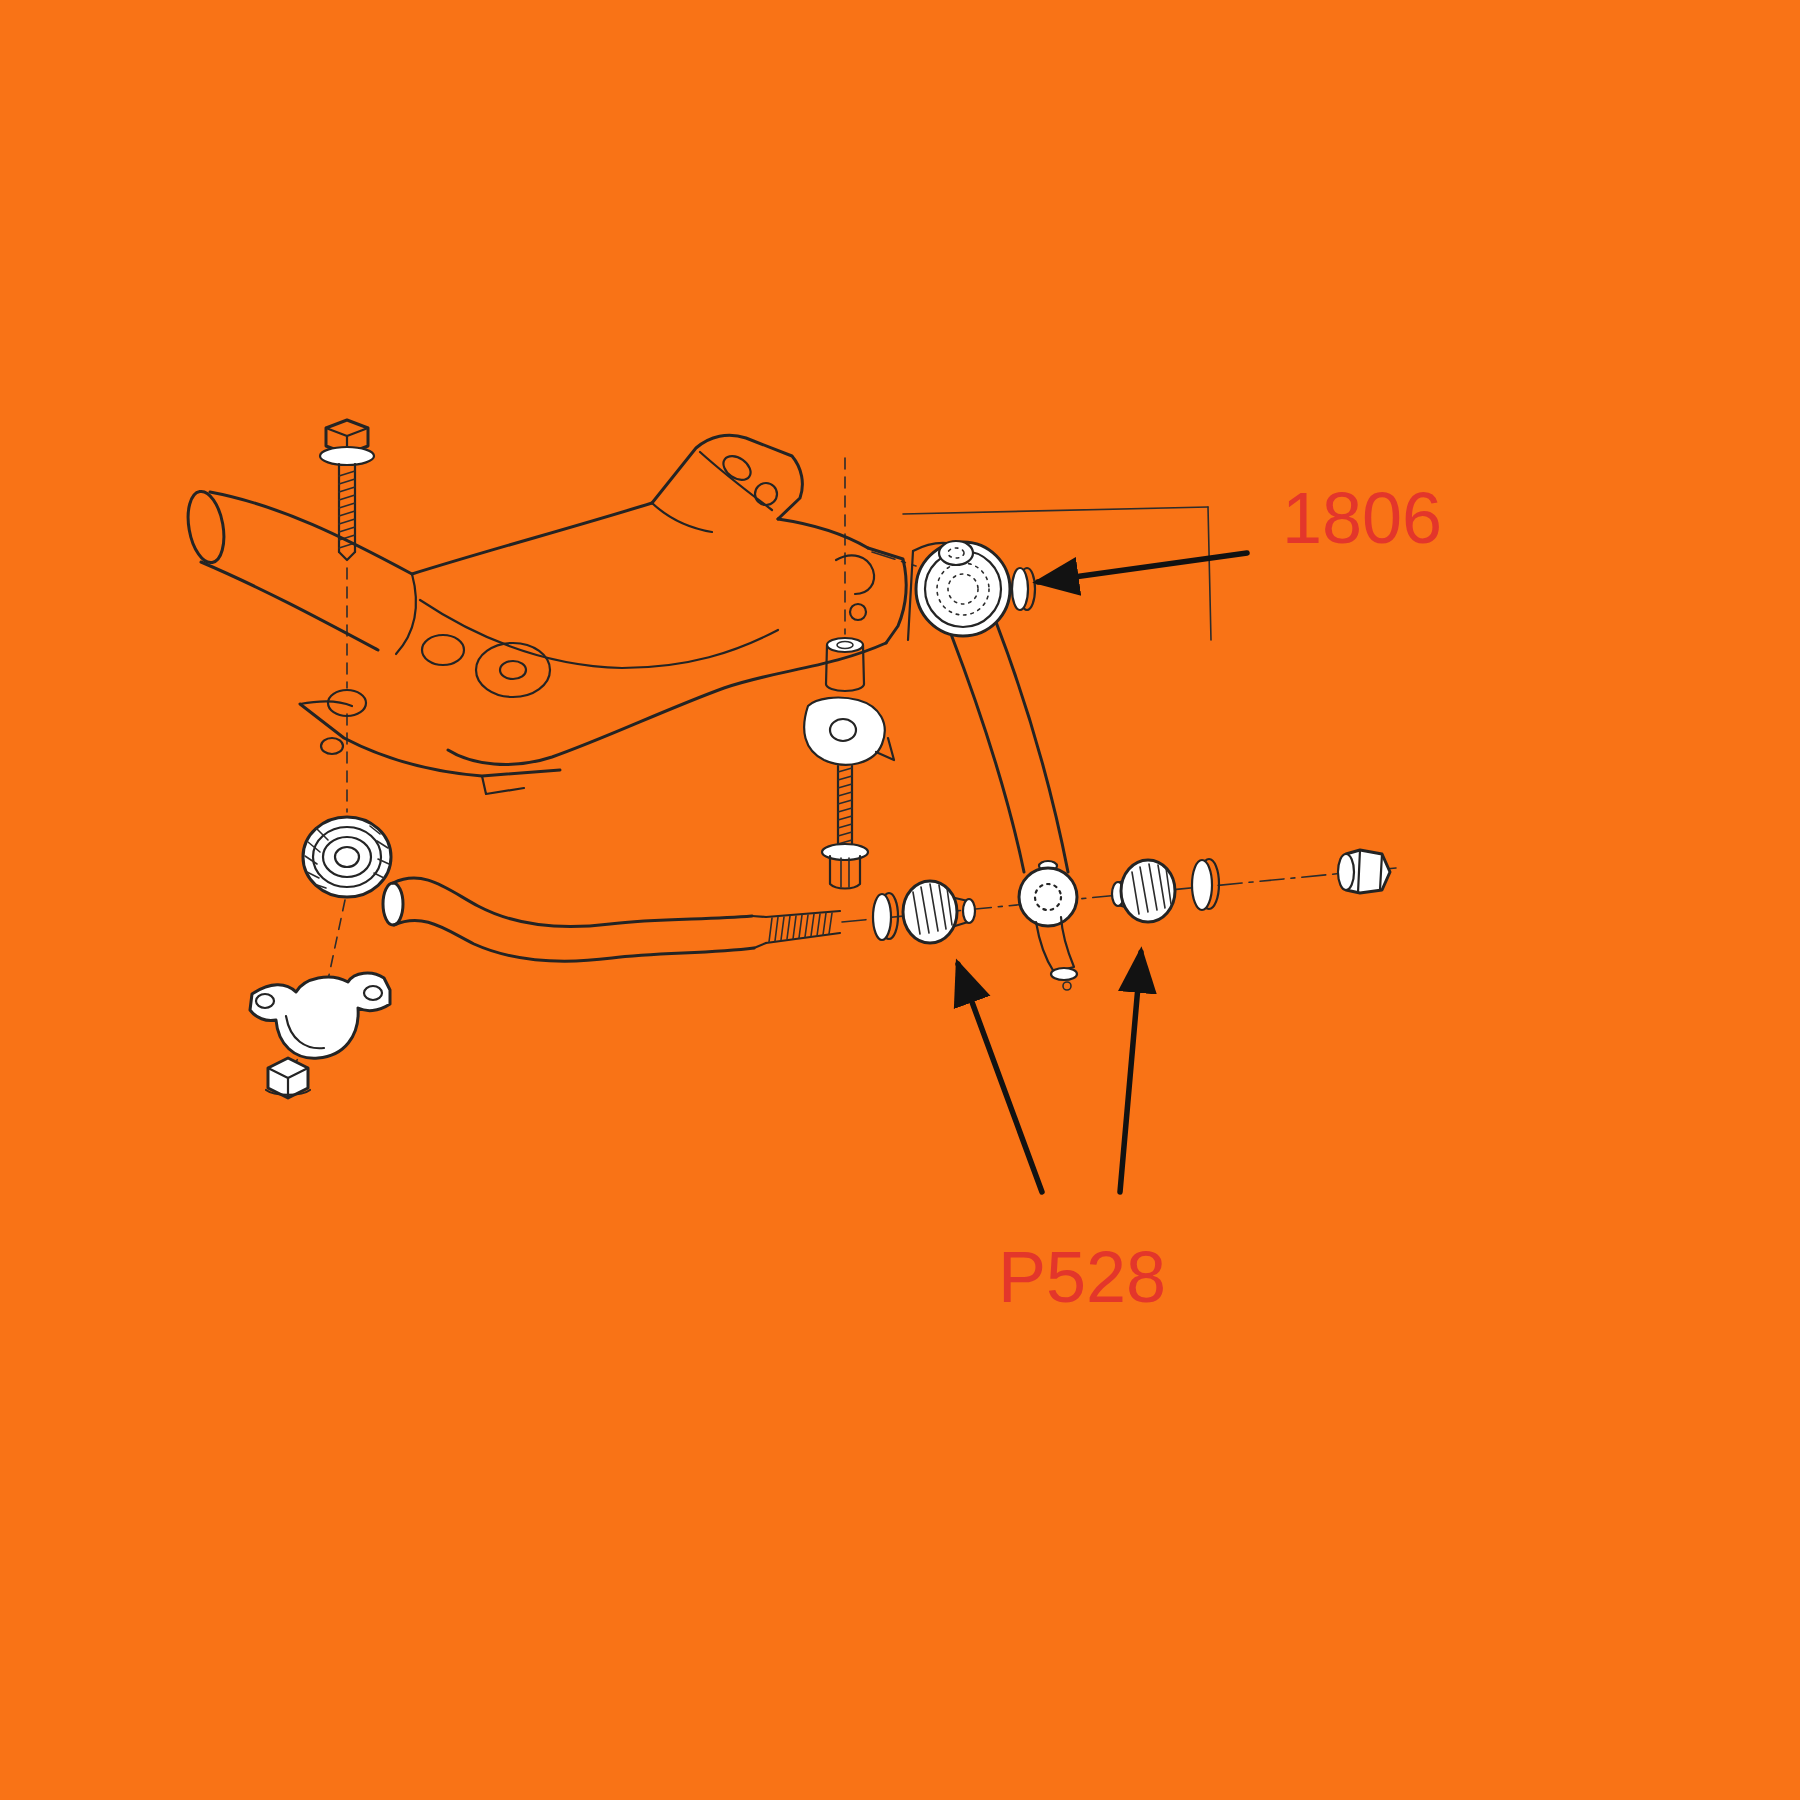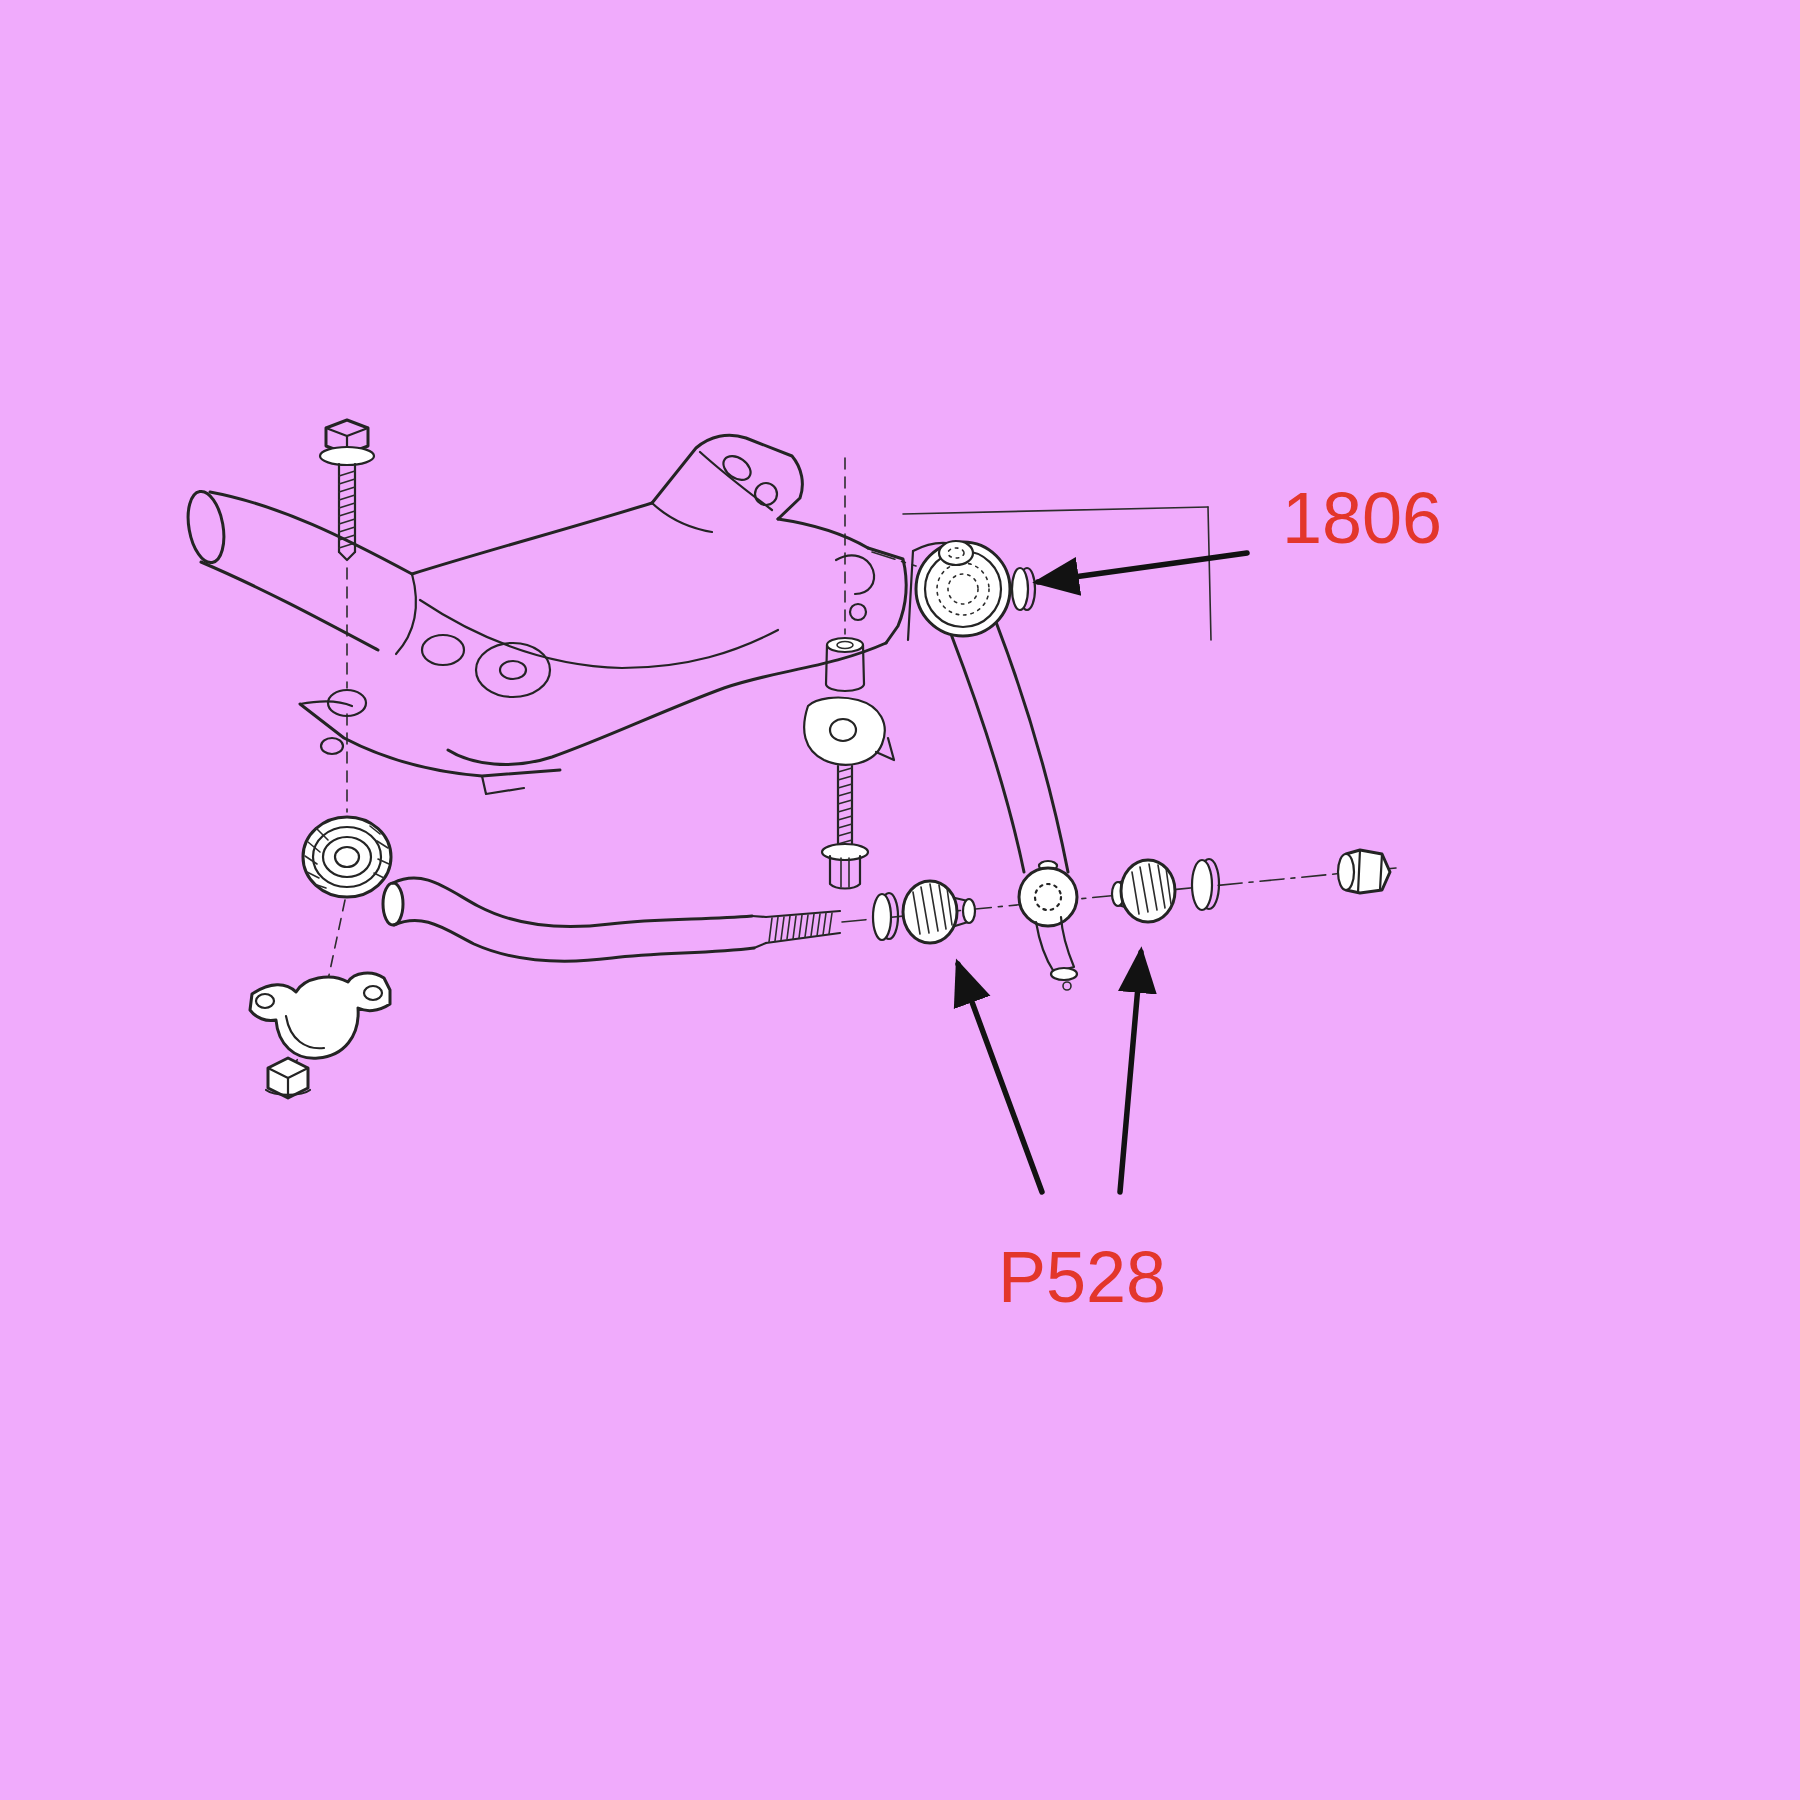--- a/index.html
+++ b/index.html
@@ -1,16 +1,16 @@
 <!DOCTYPE html>
 <html><head>
 <meta charset="utf-8">
 <style>
   html,body{margin:0;padding:0;background:#ffffff;}
-  .canvas{position:relative;width:1800px;height:1800px;background:#f0abfc;overflow:hidden;}
+  .canvas{position:relative;width:1800px;height:1800px;background:#f97316;overflow:hidden;}
   svg{display:block;}
   .s3{fill:none;stroke:#242424;stroke-width:3;stroke-linecap:round;stroke-linejoin:round;}
   .s2{fill:none;stroke:#242424;stroke-width:2.2;stroke-linecap:round;stroke-linejoin:round;}
   .s15{fill:none;stroke:#2c2c2c;stroke-width:1.6;stroke-linecap:round;stroke-linejoin:round;}
   .wf{fill:#ffffff;}
   .dsh{stroke-dasharray:11 8;}
   .ddot{stroke-dasharray:24 7 4 7;}
   .stip{stroke-dasharray:2.5 5;}
   .arrow{fill:none;stroke:#121212;stroke-width:5.5;stroke-linecap:round;}
   .lbl{font:400 72px "Liberation Sans", sans-serif;}

